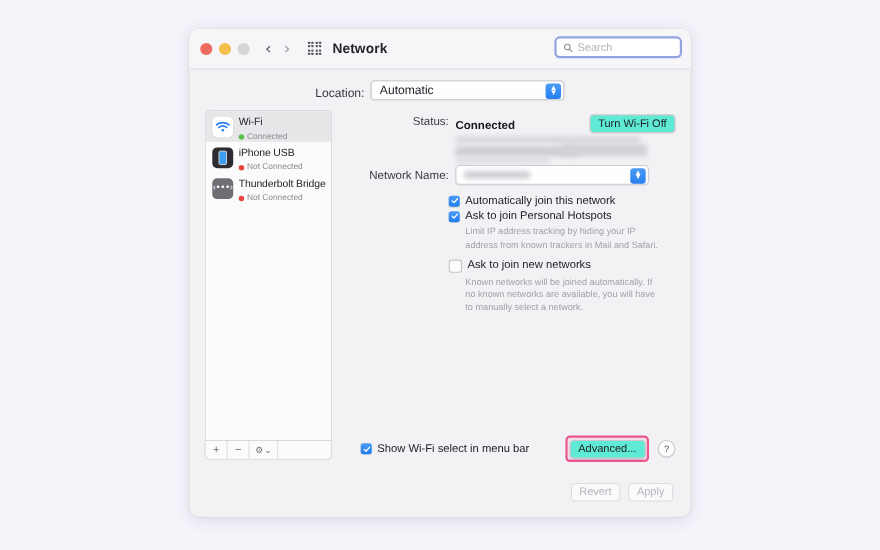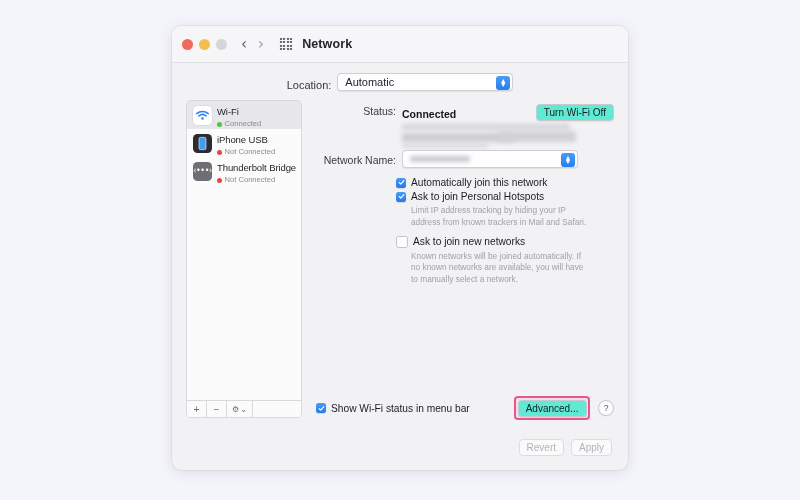--- a/index.html
+++ b/index.html
@@ -98,21 +98,21 @@
     position: absolute; right: 2px; top: 2px;
     width: 14px; height: 14px;
     background: linear-gradient(180deg,#4b9bf5,#277ef0);
     border-radius: 3px;
     display: flex; flex-direction: column;
     align-items: center; justify-content: center;
     color: #fff; line-height: .62; font-size: 7px;
   }
 
   
-  .wbody { flex: 1; display: flex; padding: 0 14px 0 14px; gap: 0; min-height: 0; justify-content: flex-end; }
+  .wbody { flex: 1; display: flex; padding: 0 14px 0 14px; gap: 12px; min-height: 0; justify-content: flex-end; }
 
   .sidebar-wrap { width: 116px; display: flex; flex-direction: column; flex: none; }
   .sidebar {
     flex: 1;
     background: #fbfbfc;
     border: .5px solid #d9d8dd;
     border-bottom: none;
     border-radius: 5px 5px 0 0;
     overflow: hidden;
   }
@@ -254,20 +254,27 @@
         <i></i>
         <i></i>
         <i></i>
         <i></i>
         <i></i>
         <i></i>
         <i></i>
     </span>
     <span class="win-title">Network</span>
 
+    <div class="searchbox">
+      <svg class="mag" width="9" height="9" viewBox="0 0 12 12">
+        <circle cx="5" cy="5" r="3.4" fill="none" stroke="#8d8b94" stroke-width="1.3"></circle>
+        <line x1="7.6" y1="7.6" x2="10.6" y2="10.6" stroke="#8d8b94" stroke-width="1.3" stroke-linecap="round"></line>
+      </svg>
+      <span class="ph">Search</span>
+    </div>
   </div>
 
   <div class="locrow">
     <span class="loclabel">Location:</span>
     <div class="popup">
       <span>Automatic</span>
       <span class="stepper">
           <span>▲</span>
           <span>▼</span>
         </span>
@@ -399,21 +406,21 @@
         <div class="helptext">Known networks will be joined automatically. If no known networks are available, you will have to manually select a network.</div>
       </div>
 
       <div class="bottomrow">
         <div class="chk" style="margin:0;">
           <span class="box on">
             <svg width="7" height="7" viewBox="0 0 10 10">
                 <path d="M1.6 5.2 L3.9 7.4 L8.4 2.4" fill="none" stroke="#fff" stroke-width="1.7" stroke-linecap="round" stroke-linejoin="round"></path>
               </svg>
           </span>
-          <span class="lab">Show Wi-Fi status in menu bar</span>
+          <span class="lab">Show Wi-Fi select in menu bar</span>
         </div>
         <span class="spacer"></span>
         <span class="adv-highlight">
           <button class="btn">Advanced...</button>
         </span>
         <span class="helpbtn">?</span>
       </div>
 
     </div>
   </div>

